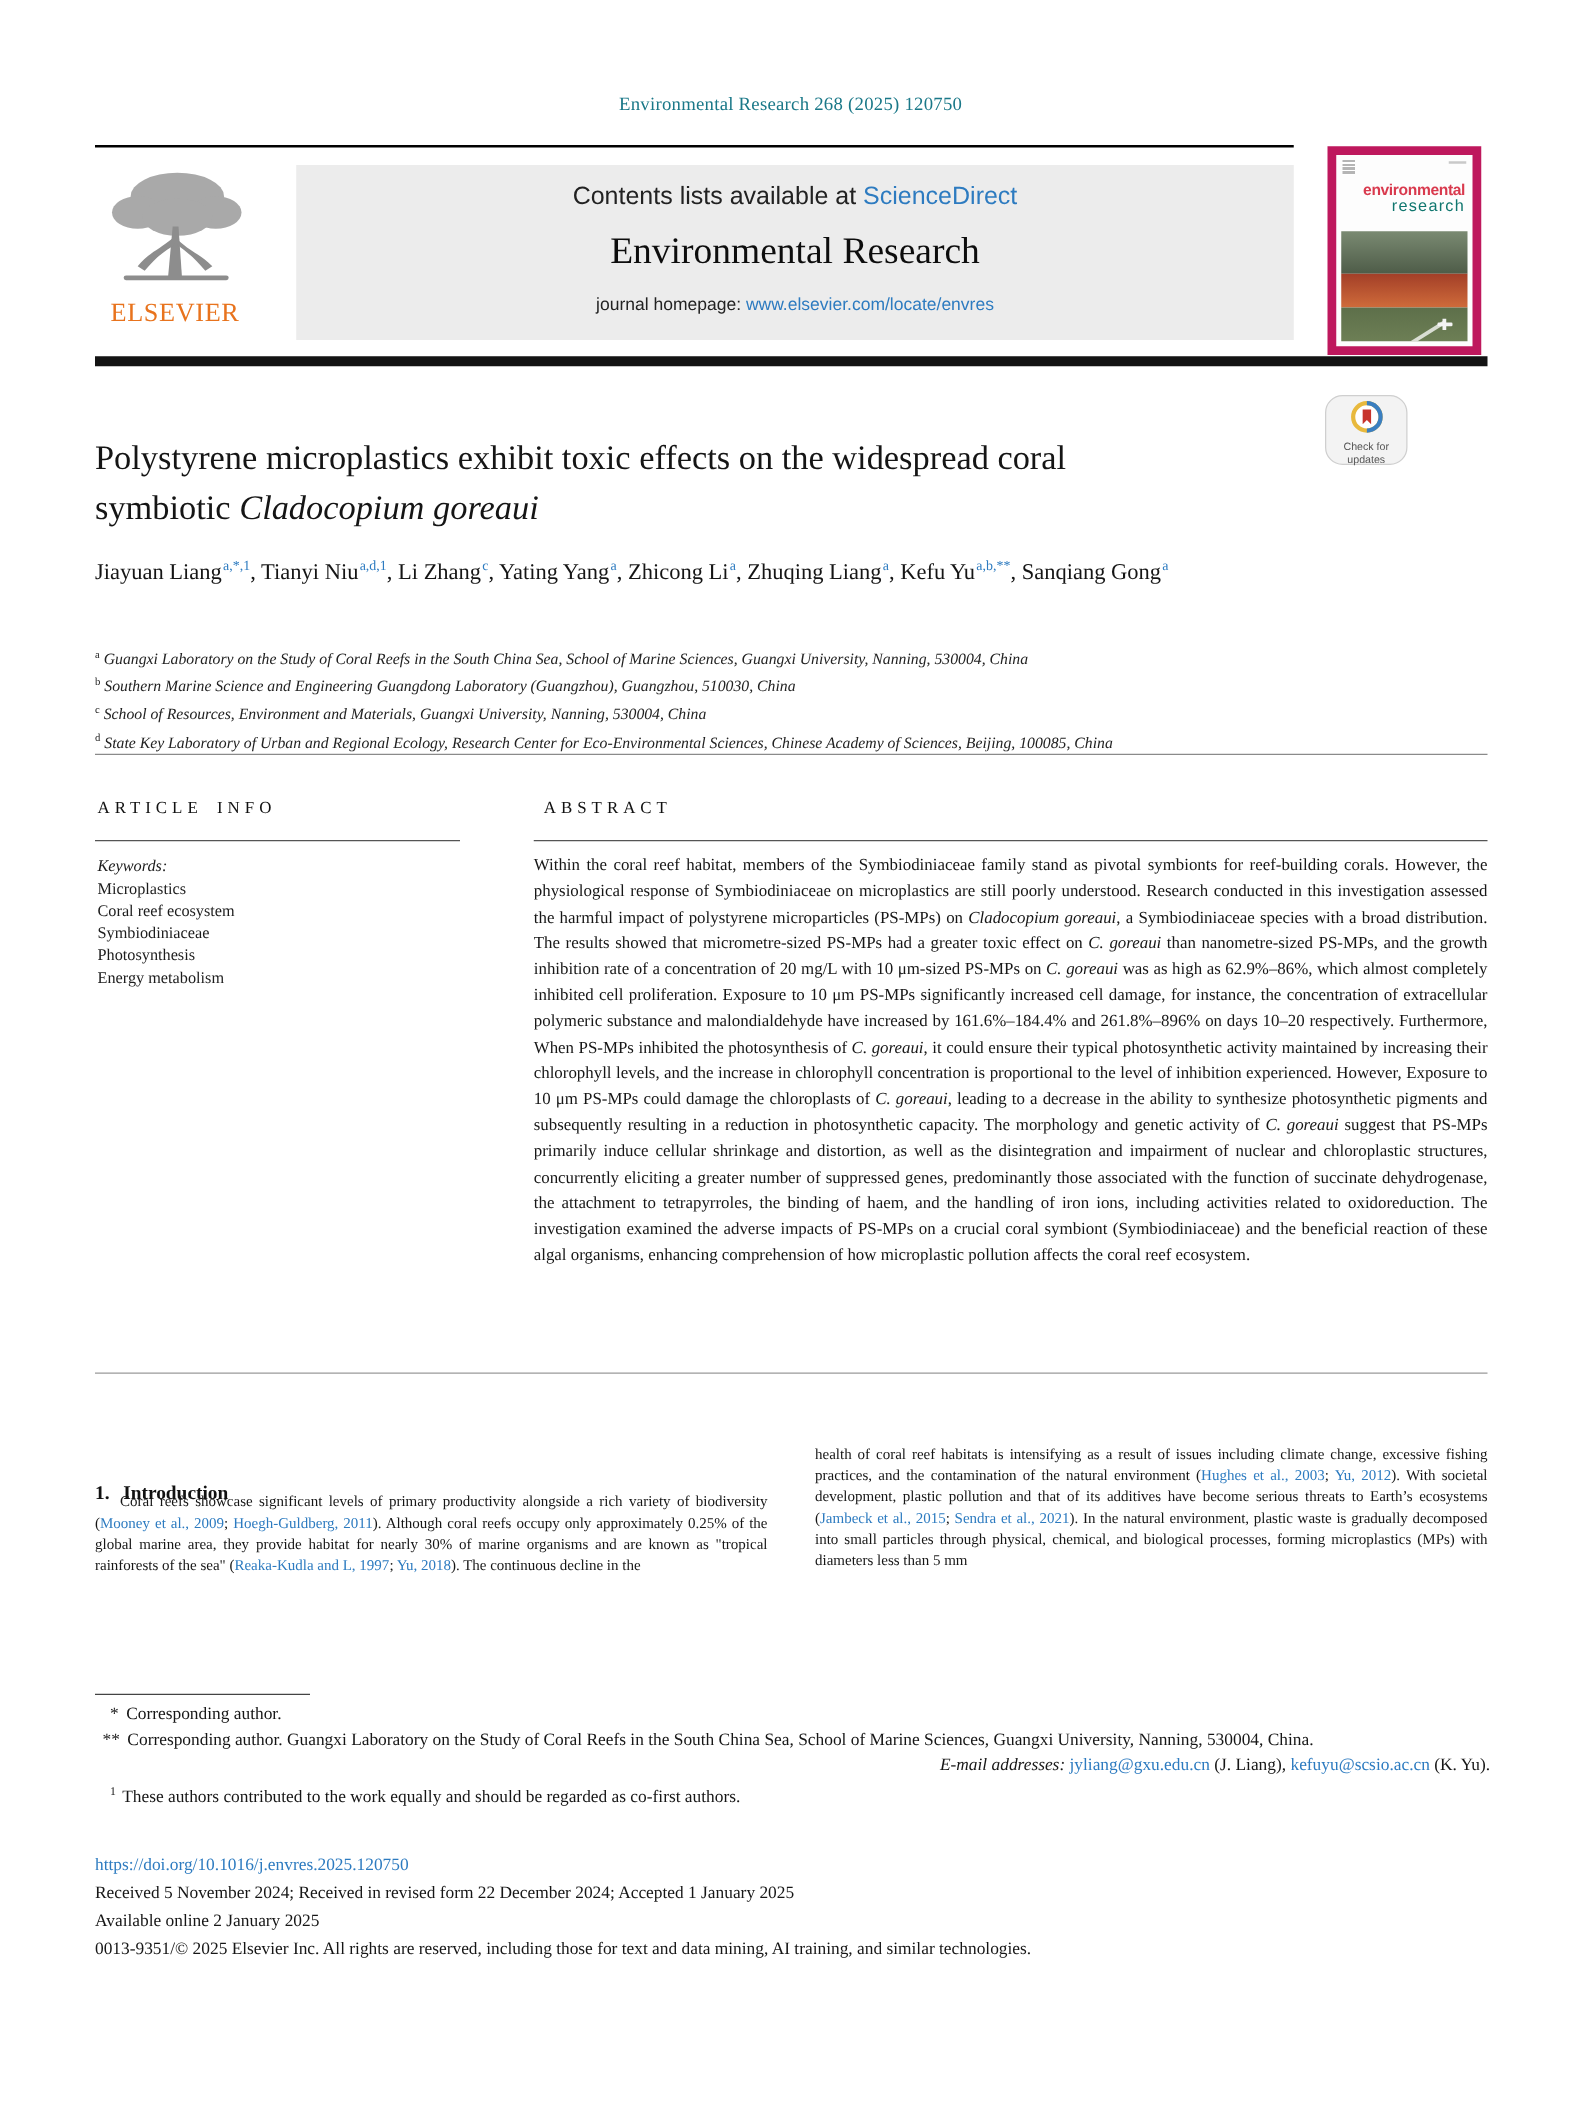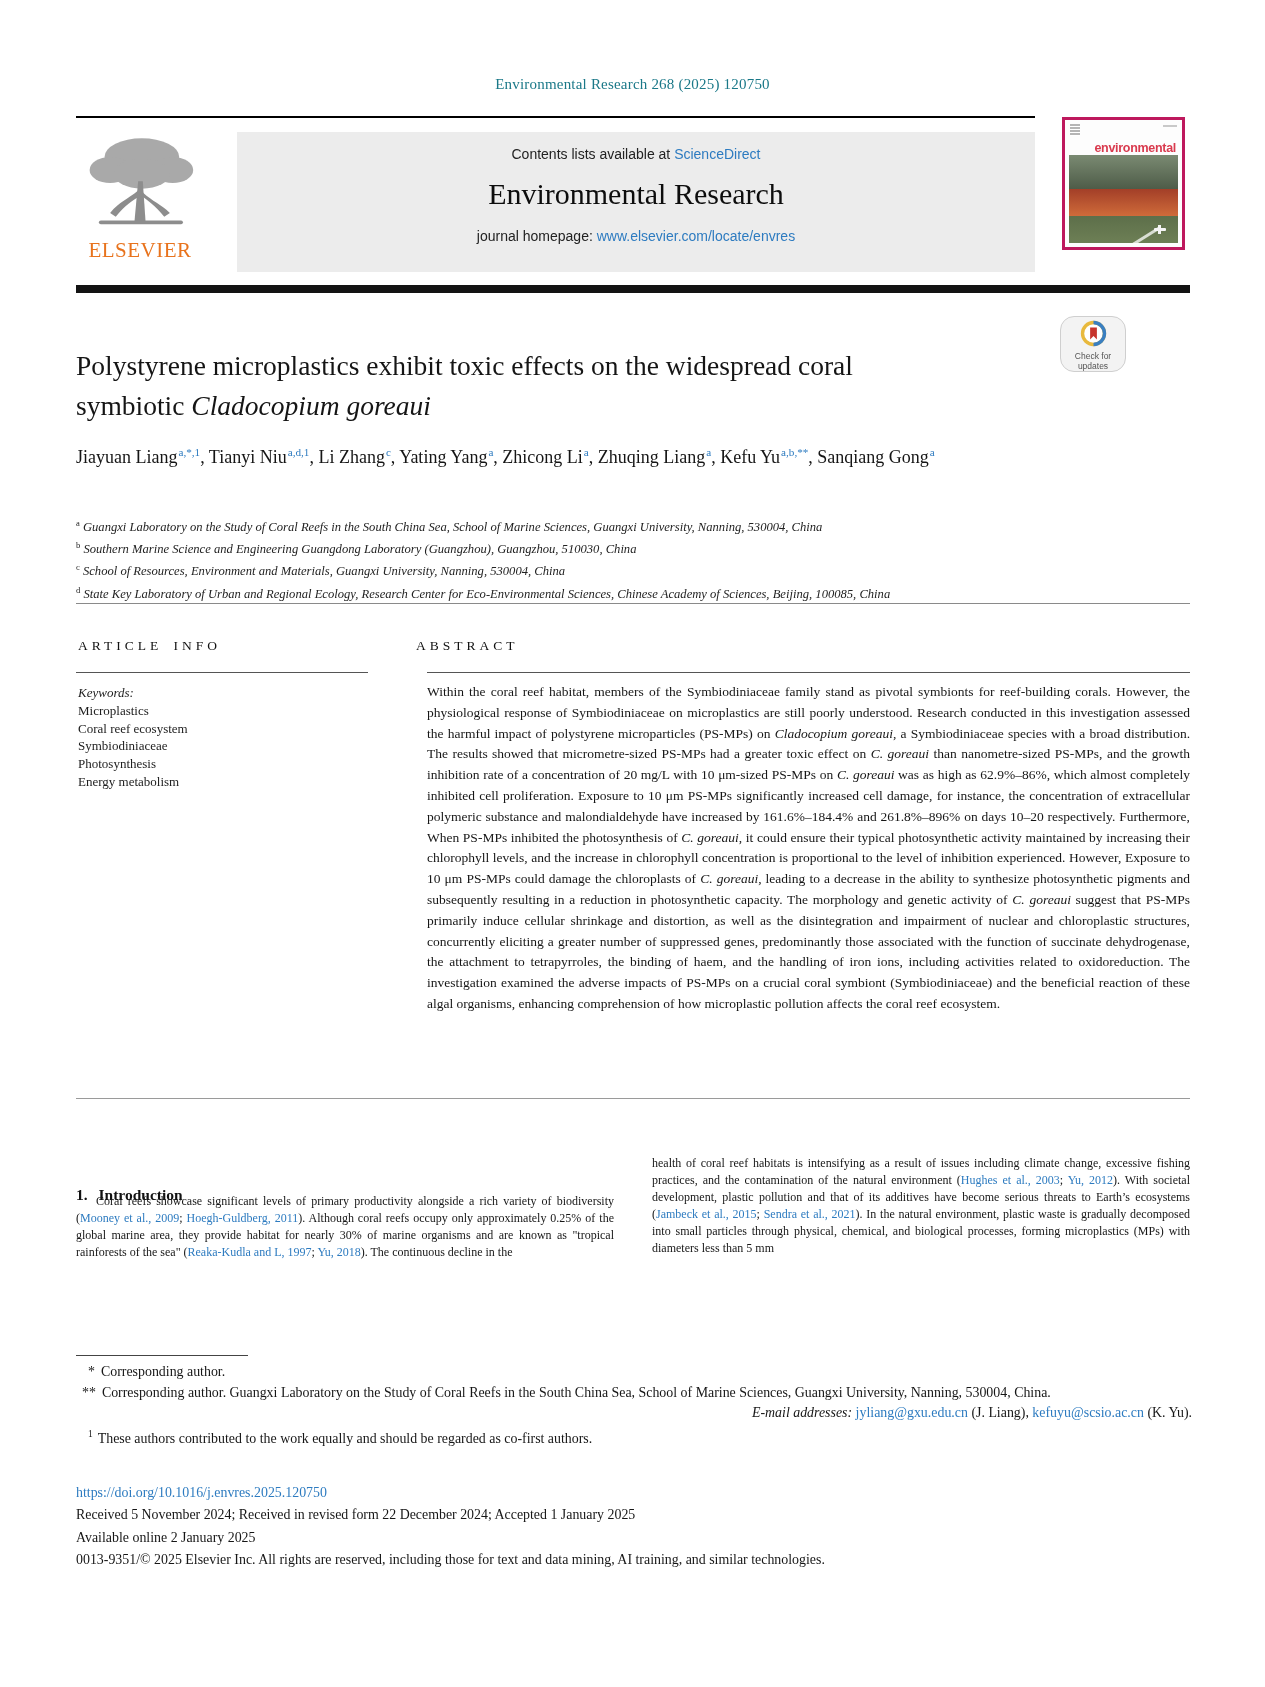--- a/index.html
+++ b/index.html
@@ -12,26 +12,26 @@
     position:absolute; top:76px; left:0; width:100%; text-align:center;
     font-size:15px; color:#1a7888; letter-spacing:.2px;
   }
   .rule-top { position:absolute; left:76px; top:116px; width:959px; height:2px; background:#000; }
   
   .elsevier { position:absolute; left:78px; top:132px; width:124px; height:142px; text-align:center; }
   .elsevier svg { display:block; margin:0 auto; }
   .els-text { font-size:21px; color:#e8731d; letter-spacing:.5px; margin-top:2px; font-family:"Liberation Serif",serif; }
   
   .banner { position:absolute; left:237px; top:132px; width:798px; height:140px; background:#ececec; text-align:center; }
-  .banner-line1 { margin-top:14px; font-size:14px; color:#222; font-family:"Liberation Sans",sans-serif; }
+  .banner-line1 { margin-top:14px; font-size:20px; color:#222; font-family:"Liberation Sans",sans-serif; }
   .banner-title { margin-top:15px; font-size:30px; color:#0d0d0d; }
   .banner-line2 { margin-top:17px; font-size:14px; color:#222; font-family:"Liberation Sans",sans-serif; }
   .lnk { color:#2d7bc0; }
   
-  .cover { position:absolute; left:1062px; top:117px; width:123px; height:133px; background:#fdfdfd; border:3px solid #be185d; font-family:"Liberation Sans",sans-serif; }
+  .cover { position:absolute; left:1062px; top:117px; width:123px; height:167px; background:#fdfdfd; border:7px solid #be185d; font-family:"Liberation Sans",sans-serif; }
   .cover-minilogo { position:absolute; left:5px; top:4px; width:10px; height:12px; background:repeating-linear-gradient(#b5b5b5 0 2px,#fff 2px 3px); }
   .cover-volbar { position:absolute; right:5px; top:5px; width:14px; height:2px; background:#c9c9c9; }
   .cover-title { position:absolute; right:6px; top:22px; text-align:right; line-height:1; }
   .cover-t1 { font-size:12.5px; font-weight:bold; color:#d93a4e; letter-spacing:-.3px; }
   .cover-t2 { font-size:13px; color:#0f766e; margin-top:-1px; letter-spacing:1px; }
   .cover-photo { position:absolute; left:4px; right:4px; bottom:4px; height:88px; }
   .band { width:100%; }
   .b1 { height:34px; background:linear-gradient(180deg,#7a8a72 0%,#4e5c48 100%); }
   .b2 { height:27px; background:linear-gradient(180deg,#a33f28 0%,#cf6b3a 100%); }
   .b3 { position:relative; height:27px; background:linear-gradient(180deg,#5d6f4a 0%,#6d7f55 100%); overflow:hidden; }
@@ -51,21 +51,21 @@
   .affils { position:absolute; left:76px; top:514px; width:1050px; font-size:12.6px; line-height:18px; color:#222; }
   .affil-text { font-style:italic; }
   .affil-line sup { font-size:68%; }
   
   .rule-mid { position:absolute; left:76px; top:603px; width:1114px; height:1px; background:#8a8a8a; }
   .rule-info { position:absolute; left:76px; top:672px; width:292px; height:1px; background:#555; }
   .rule-abs { position:absolute; left:427px; top:672px; width:763px; height:1px; background:#555; }
   .rule-absbottom { position:absolute; left:76px; top:1098px; width:1114px; height:1px; background:#9a9a9a; }
   .colhead { position:absolute; top:638px; font-size:13.5px; letter-spacing:4px; word-spacing:4px; color:#111; }
   .colhead.info { left:78px; }
-  .colhead.abs { left:416px; }
+  .colhead.abs { left:435px; }
   
   .keywords { position:absolute; left:78px; top:684px; width:300px; font-size:13px; line-height:17.8px; color:#1c1c1c; }
   .kw-label { font-style:italic; }
   
   .abstract { position:absolute; left:427px; top:682px; width:763px; font-size:13.5px; line-height:20.8px; text-align:justify; color:#161616; }
   .it { font-style:italic; }
   
   .intro-head { position:absolute; left:76px; top:1154px; font-size:15.5px; font-weight:bold; word-spacing:7px; color:#111;margin-top:32px; }
   .col { position:absolute; width:538px; font-size:12px; line-height:17px; text-align:justify; color:#161616; }
   .col-left { left:76px; top:1193px; text-indent:20px; }

